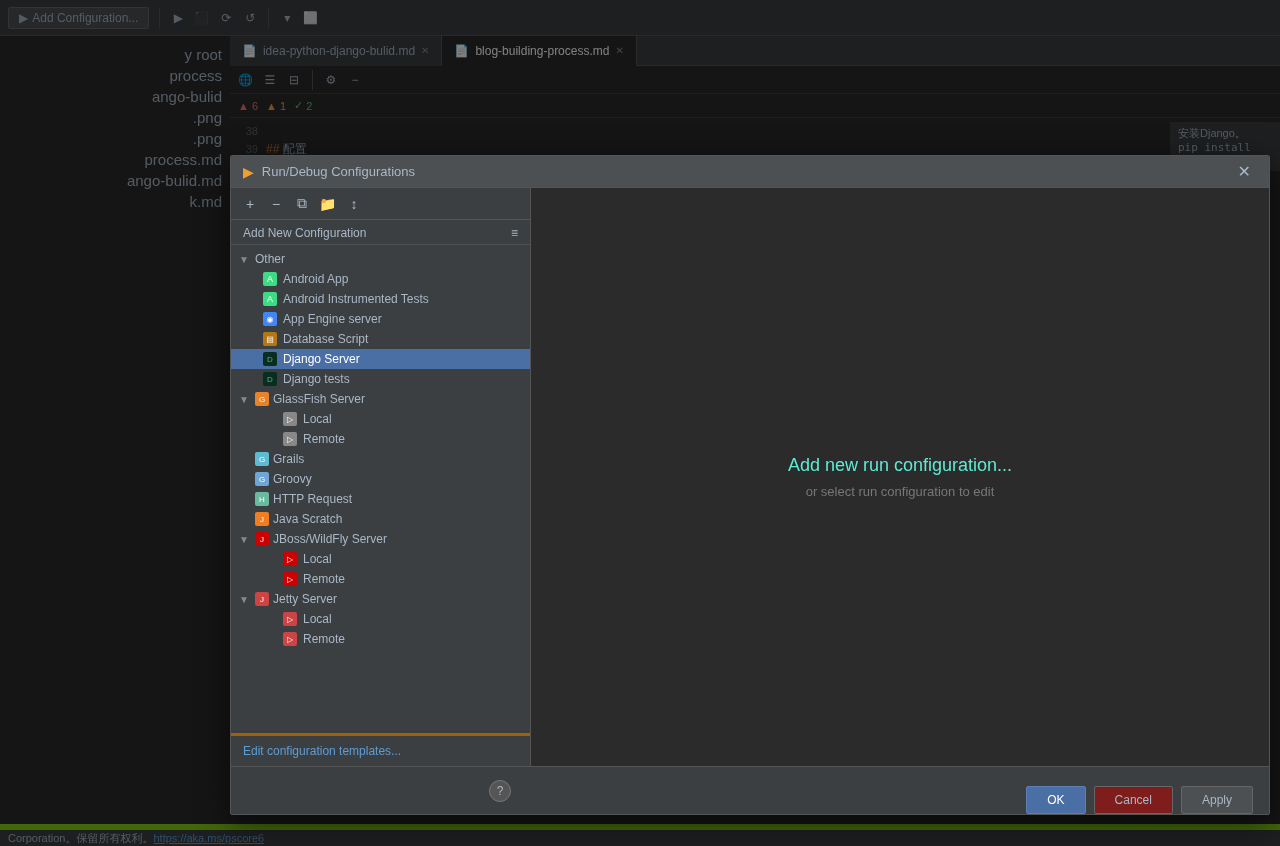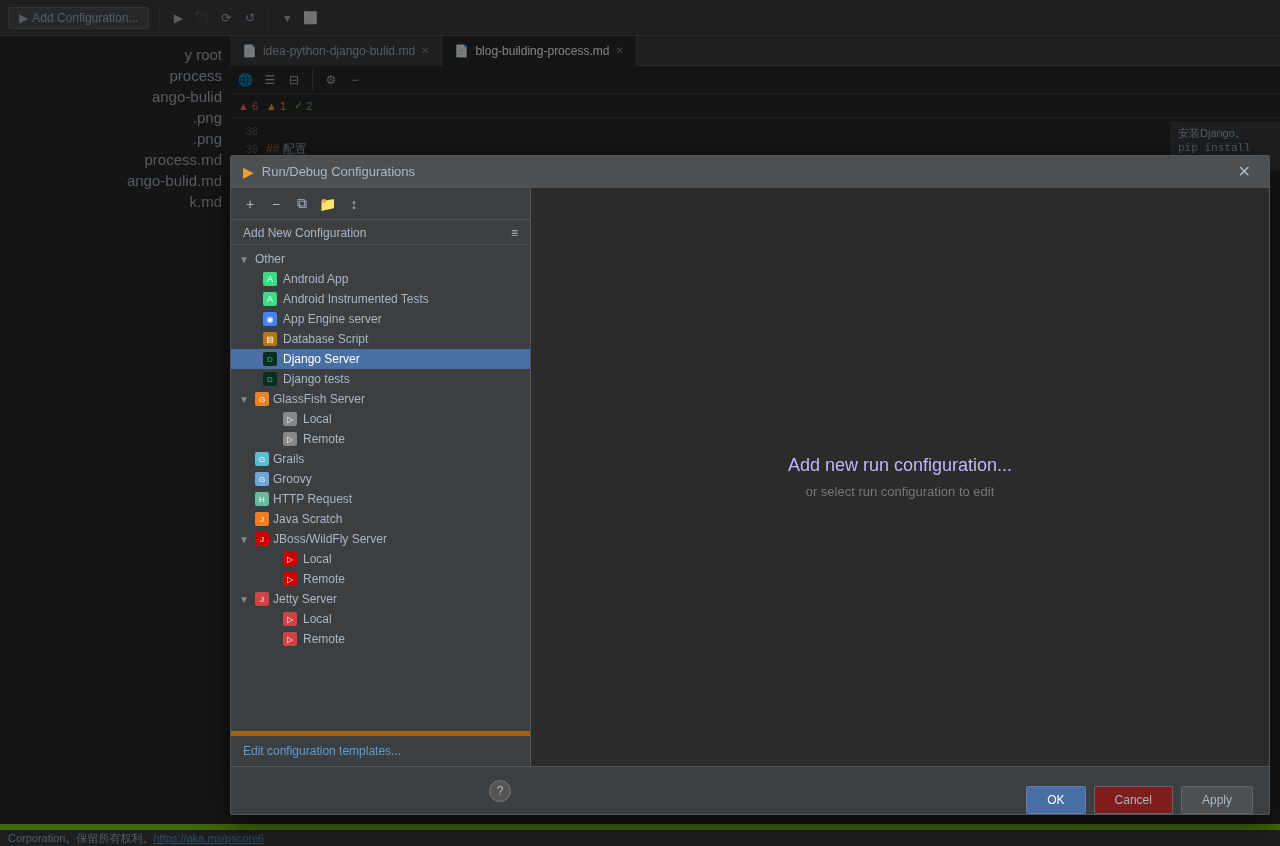--- a/index.html
+++ b/index.html
@@ -328,21 +328,21 @@
     .icon-groovy { background: #6ea6d5; color: #fff; font-size: 8px; }
     .icon-http { background: #6aba9f; color: #fff; font-size: 8px; }
     .icon-java { background: #f07d21; color: #fff; font-size: 8px; }
     .icon-jboss { background: #cc0000; color: #fff; font-size: 8px; }
     .icon-jetty { background: #cc4444; color: #fff; font-size: 8px; }
     .icon-appengine { background: #4385f4; color: #fff; font-size: 8px; }
     .icon-local { background: #888; color: #fff; font-size: 8px; }
 
     .config-list-footer {
       padding: 8px 12px;
-      border-top: 5px solid #a16207;
+      border-top: 3px solid #a16207;
     }
     .config-template-link {
       color: #5c9dd6;
       cursor: pointer;
       font-size: 12px;
       text-decoration: none;
     }
 
     
     .config-content-panel {
@@ -350,21 +350,21 @@
       display: flex;
       flex-direction: column;
       align-items: center;
       justify-content: center;
       background: #2b2b2b;
       color: #a9b7c6;
       font-size: 14px;
     }
     .config-add-hint {
       font-size: 18px;
-      color: #c4b5fd;
+      color: #5eead4;
       margin-bottom: 8px;
     }
     .config-select-hint {
       font-size: 13px;
       color: #777;
     }
 
     
     .modal-footer {
       height: 48px;

